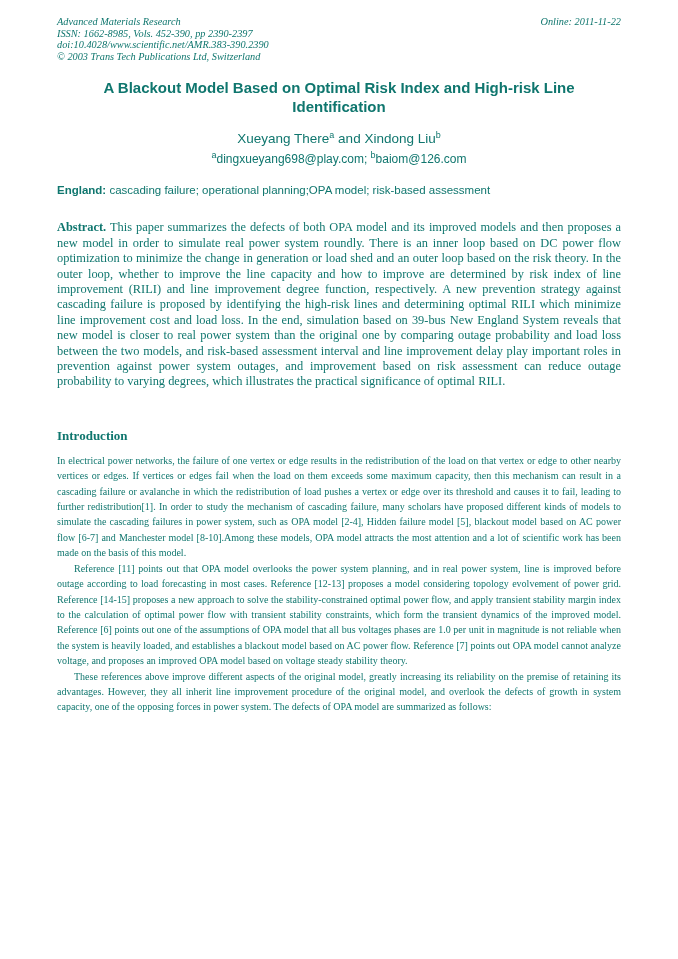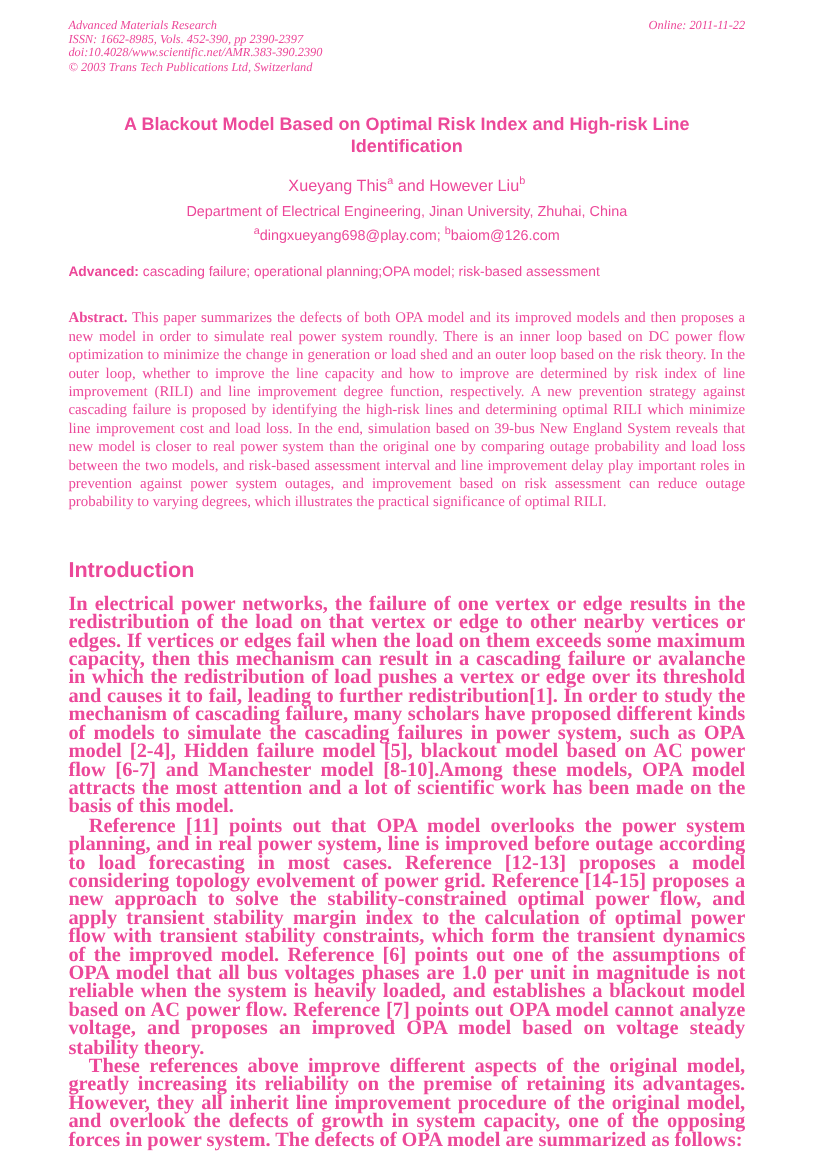--- a/index.html
+++ b/index.html
@@ -5,42 +5,42 @@
   html, body {
     margin: 0;
     padding: 0;
     background: #ffffff;
   }
   .page {
     width: 678px;
     height: 959px;
     box-sizing: border-box;
     background: #ffffff;
-    color: #ec4899;
+    color: #0f766e;
     padding: 16px 57px 0 57px;
     font-family: "Liberation Serif", serif;
     overflow: hidden;
   }
   .pdf-header {
     display: flex;
     justify-content: space-between;
     align-items: flex-start;
     font-style: italic;
     font-size: 10.3px;
     line-height: 11.6px;
   }
   .header-left .hline { white-space: nowrap; }
   .header-right { white-space: nowrap; text-align: right; }
   .title {
     font-family: "Liberation Sans", sans-serif;
     font-weight: bold;
     font-size: 15px;
     line-height: 19px;
     text-align: center;
-    margin: 32px 0 0 0;
+    margin: 16px 0 0 0;
   }
   .authors {
     font-family: "Liberation Sans", sans-serif;
     font-size: 13.5px;
     text-align: center;
     margin-top: 15px;
   }
   .authors sup, .emails sup {
     font-size: 9px;
     line-height: 0;
@@ -64,58 +64,56 @@
     text-align: left;
   }
   .bold { font-weight: bold; }
   .abstract {
     font-size: 12.4px;
     line-height: 15.4px;
     text-align: justify;
     margin: 24px 0 0 0;
   }
   .section-heading {
-    font-family: Liberation Sans, sans-serif;
+    font-family: Liberation Serif, serif;
     font-weight: bold;
-    font-size: 18px;
+    font-size: 13px;
     margin: 38px 0 9px 0;
   }
   .body-para {
-    font-size: 17px;
+    font-size: 10px;
     line-height: 15.4px;
     text-align: justify;
     margin: 0;
-    font-weight: bold;
   }
   .indent { text-indent: 17px; }
 </style>
 </head>
 <body>
 
 <div class="page">
 
   <header class="pdf-header">
     <div class="header-left">
       <div class="hline">Advanced Materials Research</div>
       <div class="hline">ISSN: 1662-8985, Vols. 452-390, pp 2390-2397</div>
       <div class="hline">doi:10.4028/www.scientific.net/AMR.383-390.2390</div>
       <div class="hline">© 2003 Trans Tech Publications Ltd, Switzerland</div>
     </div>
     <div class="header-right">Online: 2011-11-22</div>
   </header>
 
   <h1 class="title">A Blackout Model Based on Optimal Risk Index and High-risk Line Identification</h1>
 
-  <div class="authors"><span>Xueyang This</span><sup>a</sup><span> and However Liu</span><sup>b</sup></div>
+  <div class="authors"><span>Xueyang There</span><sup>a</sup><span> and Xindong Liu</span><sup>b</sup></div>
 
-  <div class="affiliation">Department of Electrical Engineering, Jinan University, Zhuhai, China</div>
 
   <div class="emails"><sup>a</sup><span>dingxueyang698@play.com; </span><sup>b</sup><span>baiom@126.com</span></div>
 
-  <div class="keywords"><span class="bold">Advanced:</span><span> cascading failure; operational planning;OPA model; risk-based assessment</span></div>
+  <div class="keywords"><span class="bold">England:</span><span> cascading failure; operational planning;OPA model; risk-based assessment</span></div>
 
   <p class="abstract"><span class="bold">Abstract.</span><span> This paper summarizes the defects of both OPA model and its improved models and then proposes a new model in order to simulate real power system roundly. There is an inner loop based on DC power flow optimization to minimize the change in generation or load shed and an outer loop based on the risk theory. In the outer loop, whether to improve the line capacity and how to improve are determined by risk index of line improvement (RILI) and line improvement degree function, respectively. A new prevention strategy against cascading failure is proposed by identifying the high-risk lines and determining optimal RILI which minimize line improvement cost and load loss. In the end, simulation based on 39-bus New England System reveals that new model is closer to real power system than the original one by comparing outage probability and load loss between the two models, and risk-based assessment interval and line improvement delay play important roles in prevention against power system outages, and improvement based on risk assessment can reduce outage probability to varying degrees, which illustrates the practical significance of optimal RILI.</span></p>
 
   <h2 class="section-heading">Introduction</h2>
 
   <p class="body-para">In electrical power networks, the failure of one vertex or edge results in the redistribution of the load on that vertex or edge to other nearby vertices or edges. If vertices or edges fail when the load on them exceeds some maximum capacity, then this mechanism can result in a cascading failure or avalanche in which the redistribution of load pushes a vertex or edge over its threshold and causes it to fail, leading to further redistribution[1]. In order to study the mechanism of cascading failure, many scholars have proposed different kinds of models to simulate the cascading failures in power system, such as OPA model [2-4], Hidden failure model [5], blackout model based on AC power flow [6-7] and Manchester model [8-10].Among these models, OPA model attracts the most attention and a lot of scientific work has been made on the basis of this model.</p>
   <p class="body-para indent">Reference [11] points out that OPA model overlooks the power system planning, and in real power system, line is improved before outage according to load forecasting in most cases. Reference [12-13] proposes a model considering topology evolvement of power grid. Reference [14-15] proposes a new approach to solve the stability-constrained optimal power flow, and apply transient stability margin index to the calculation of optimal power flow with transient stability constraints, which form the transient dynamics of the improved model. Reference [6] points out one of the assumptions of OPA model that all bus voltages phases are 1.0 per unit in magnitude is not reliable when the system is heavily loaded, and establishes a blackout model based on AC power flow. Reference [7] points out OPA model cannot analyze voltage, and proposes an improved OPA model based on voltage steady stability theory.</p>
   <p class="body-para indent">These references above improve different aspects of the original model, greatly increasing its reliability on the premise of retaining its advantages. However, they all inherit line improvement procedure of the original model, and overlook the defects of growth in system capacity, one of the opposing forces in power system. The defects of OPA model are summarized as follows:</p>
 
 </div>

